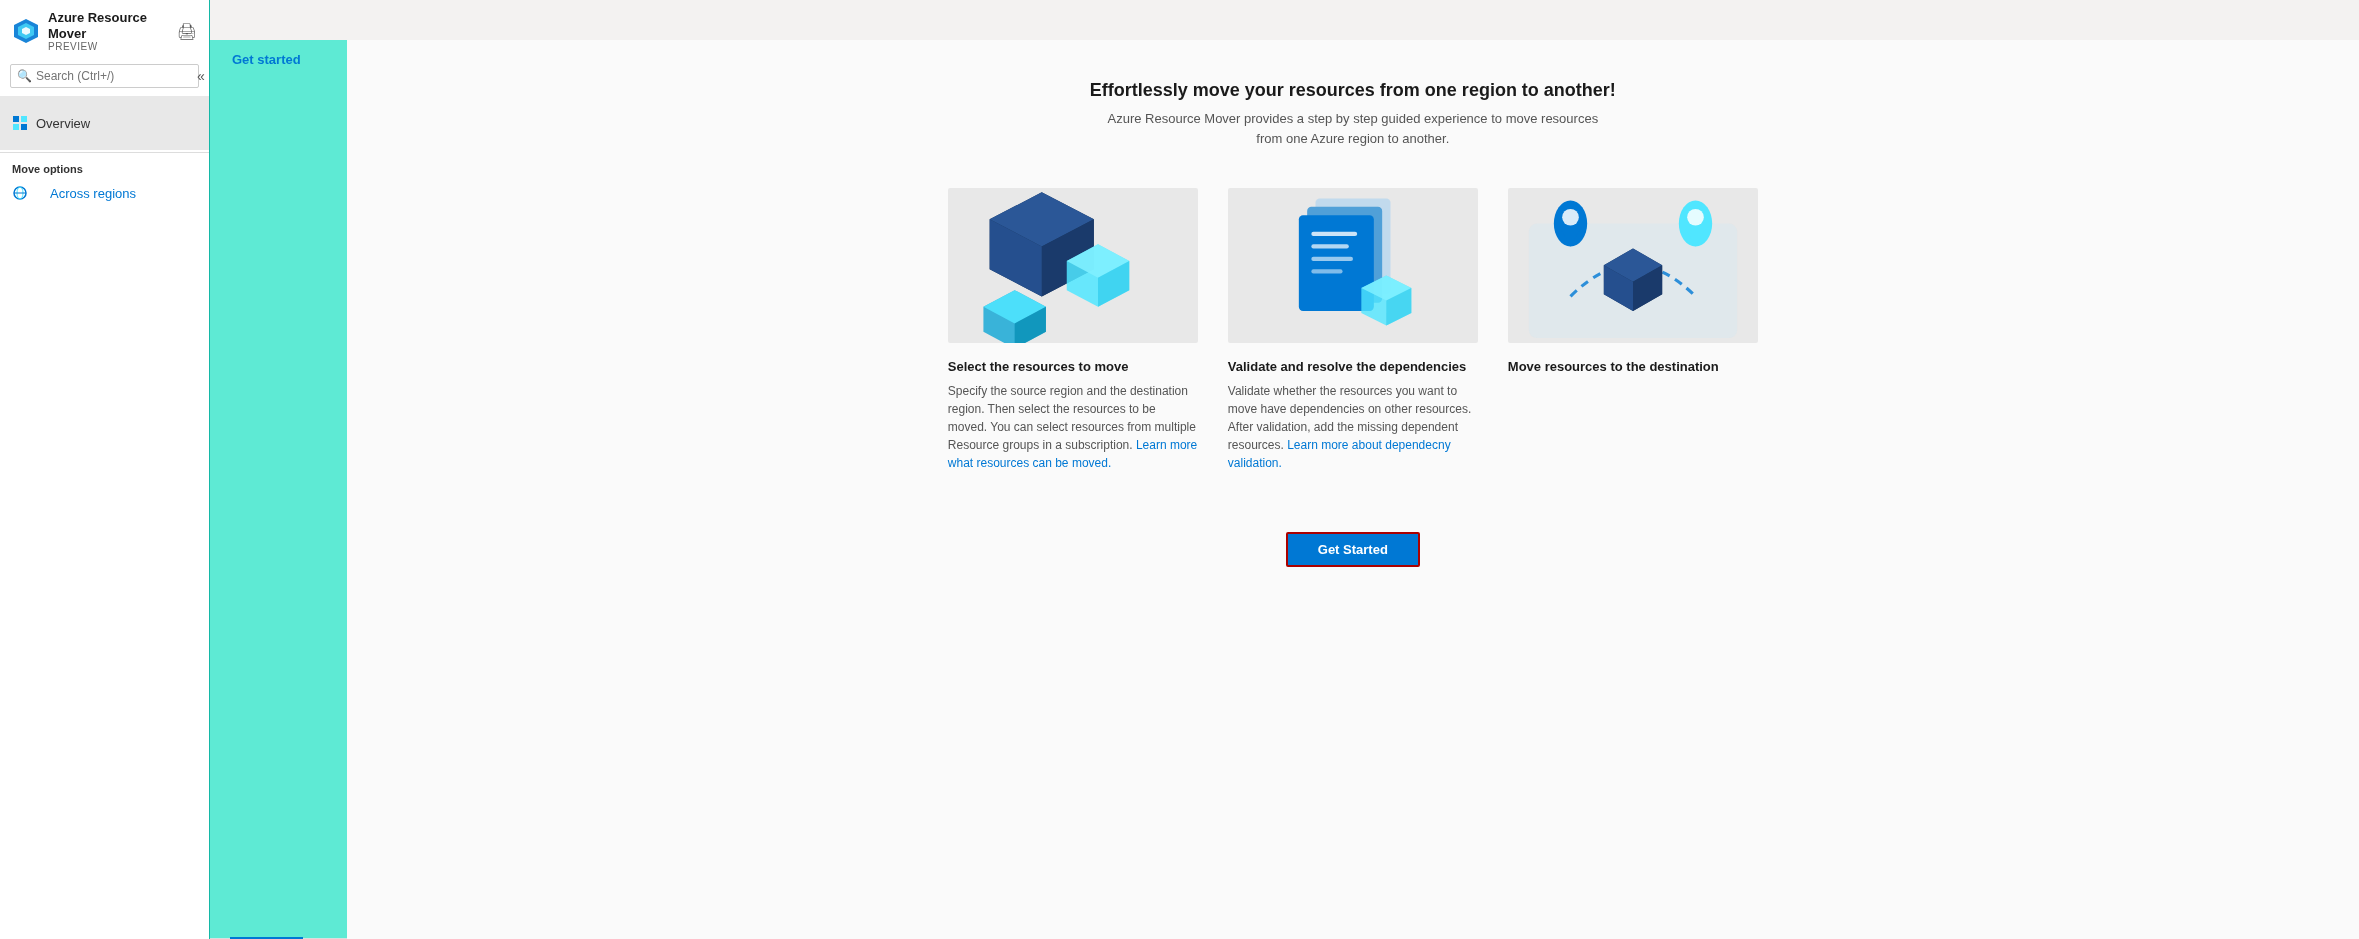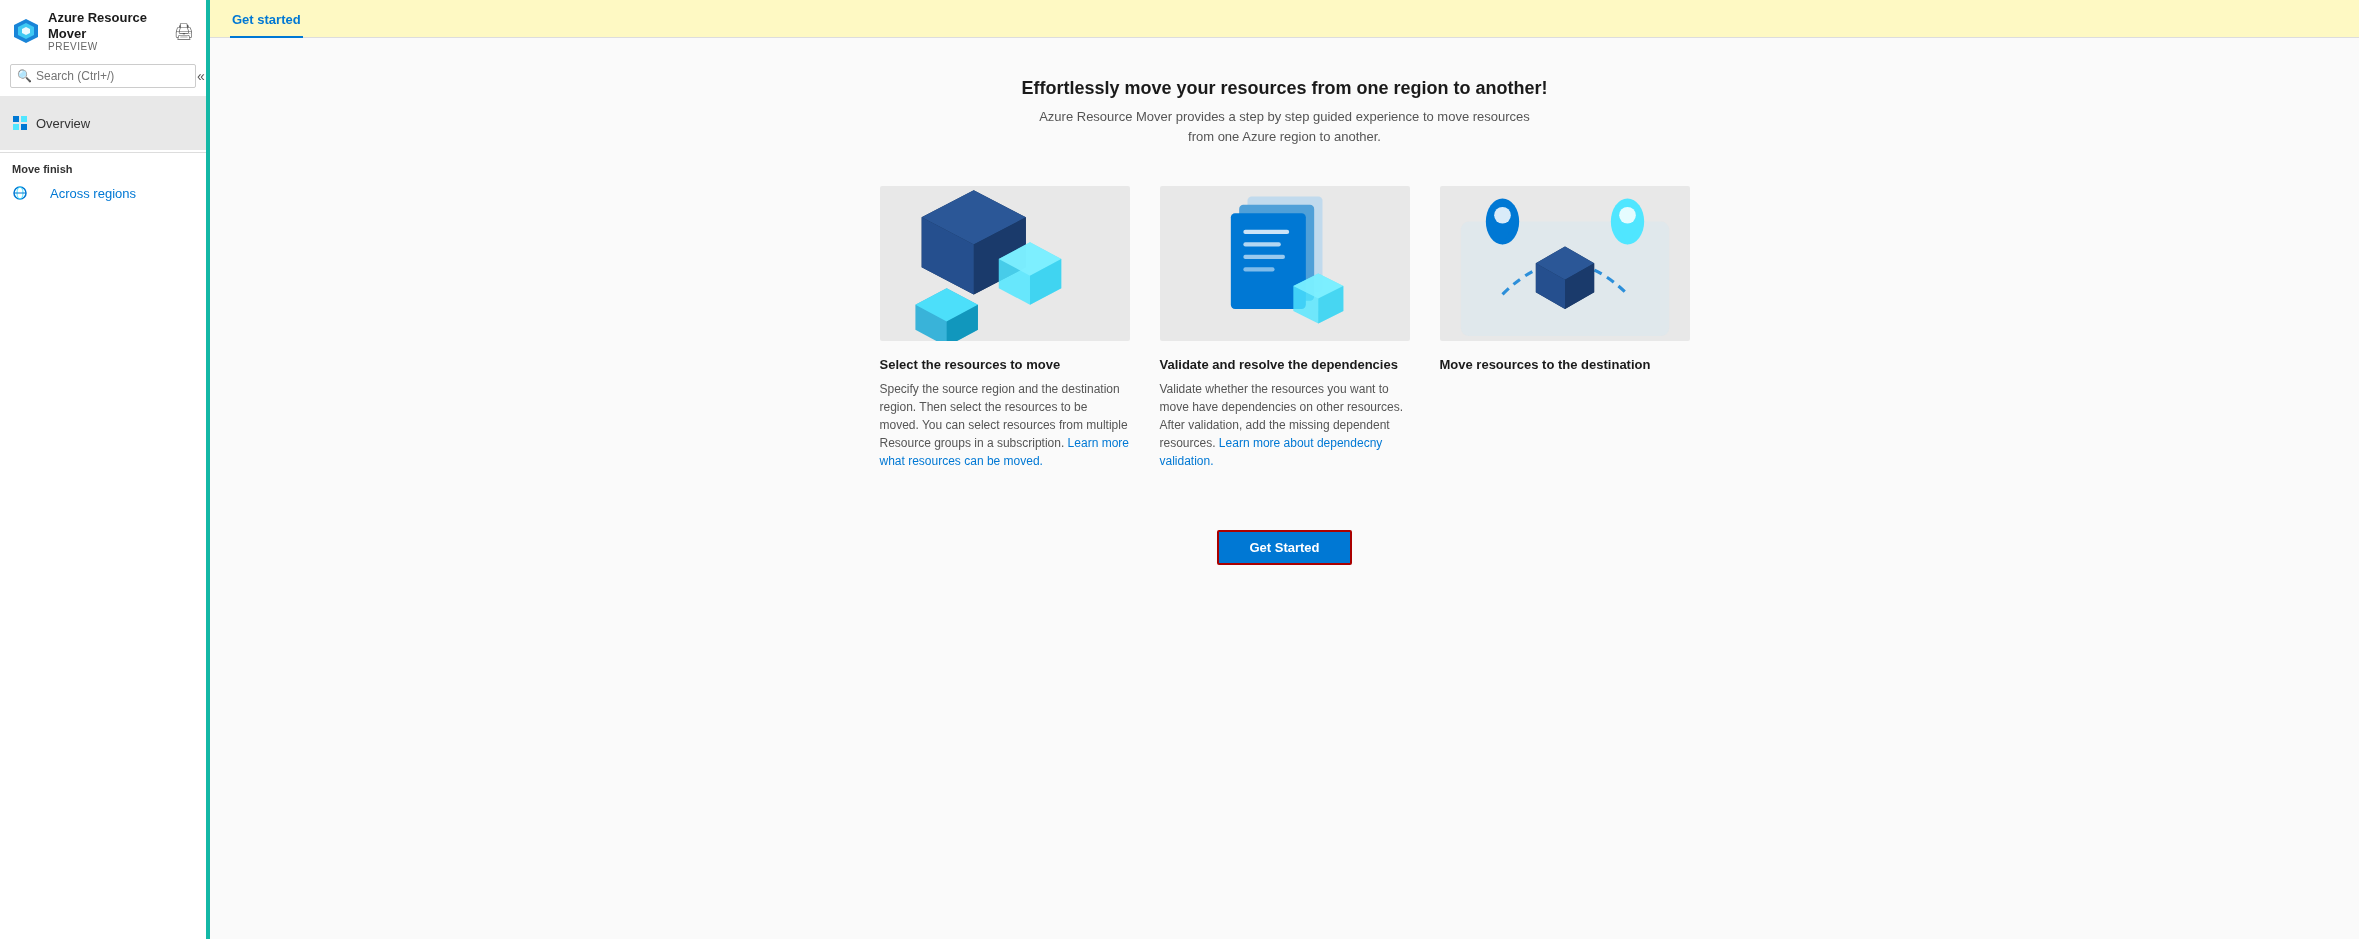--- a/index.html
+++ b/index.html
@@ -3,21 +3,21 @@
   <meta charset="utf-8">
   <style>
     * { box-sizing: border-box; margin: 0; padding: 0; }
     body { font-family: 'Segoe UI', Arial, sans-serif; background: #f3f2f1; display: flex; height: 100vh; overflow: hidden; font-size: 13px; color: #333; }
 
     
     .sidebar {
       width: 210px;
       min-width: 210px;
       background: #fff;
-      border-right: 4px solid #14b8a6;
+      border-right: 1px solid #14b8a6;
       display: flex;
       flex-direction: column;
       height: 100%;
     }
 
     .sidebar-header {
       display: flex;
       align-items: center;
       padding: 10px 12px 6px 12px;
       gap: 8px;
@@ -131,24 +131,25 @@
     }
 
     .sidebar-item-label {
       font-size: 13px;
       color: #0078d4;
     }
 
     
     .main-content {
       flex: 1;
-      background: #fef9c3;
-      display: flex;
-      flex-direction: column;
+      background: #5eead4;
+      display: flex;
+      flex-direction: row;
       overflow-y: auto;
+      margin-top: 40px;
     }
 
     .top-tabs {
       border-bottom: 1px solid #ddd;
       padding: 0 20px;
       display: flex;
     }
 
     .tab {
       padding: 12px 2px 10px 2px;
@@ -292,21 +293,21 @@
   <div class="sidebar-nav-item">
     <svg class="nav-icon" viewBox="0 0 16 16" xmlns="http://www.w3.org/2000/svg">
       <rect x="1" y="1" width="6" height="6" fill="#0078d4"></rect>
       <rect x="9" y="1" width="6" height="6" fill="#50e6ff"></rect>
       <rect x="1" y="9" width="6" height="6" fill="#50e6ff"></rect>
       <rect x="9" y="9" width="6" height="6" fill="#0078d4"></rect>
     </svg>
     <span class="nav-label">Overview</span>
   </div>
 
-  <div class="sidebar-section-title">Move finish</div>
+  <div class="sidebar-section-title">Move options</div>
 
   <div class="sidebar-item">
     <svg class="sidebar-item-icon" viewBox="0 0 16 16" xmlns="http://www.w3.org/2000/svg">
       <circle cx="8" cy="8" r="6" fill="none" stroke="#0078d4" stroke-width="1.5"></circle>
       <ellipse cx="8" cy="8" rx="3" ry="6" fill="none" stroke="#50e6ff" stroke-width="1"></ellipse>
       <line x1="2" y1="8" x2="14" y2="8" stroke="#0078d4" stroke-width="1"></line>
     </svg>
     <span class="sidebar-item-label">Across regions</span>
   </div>
 </div>

